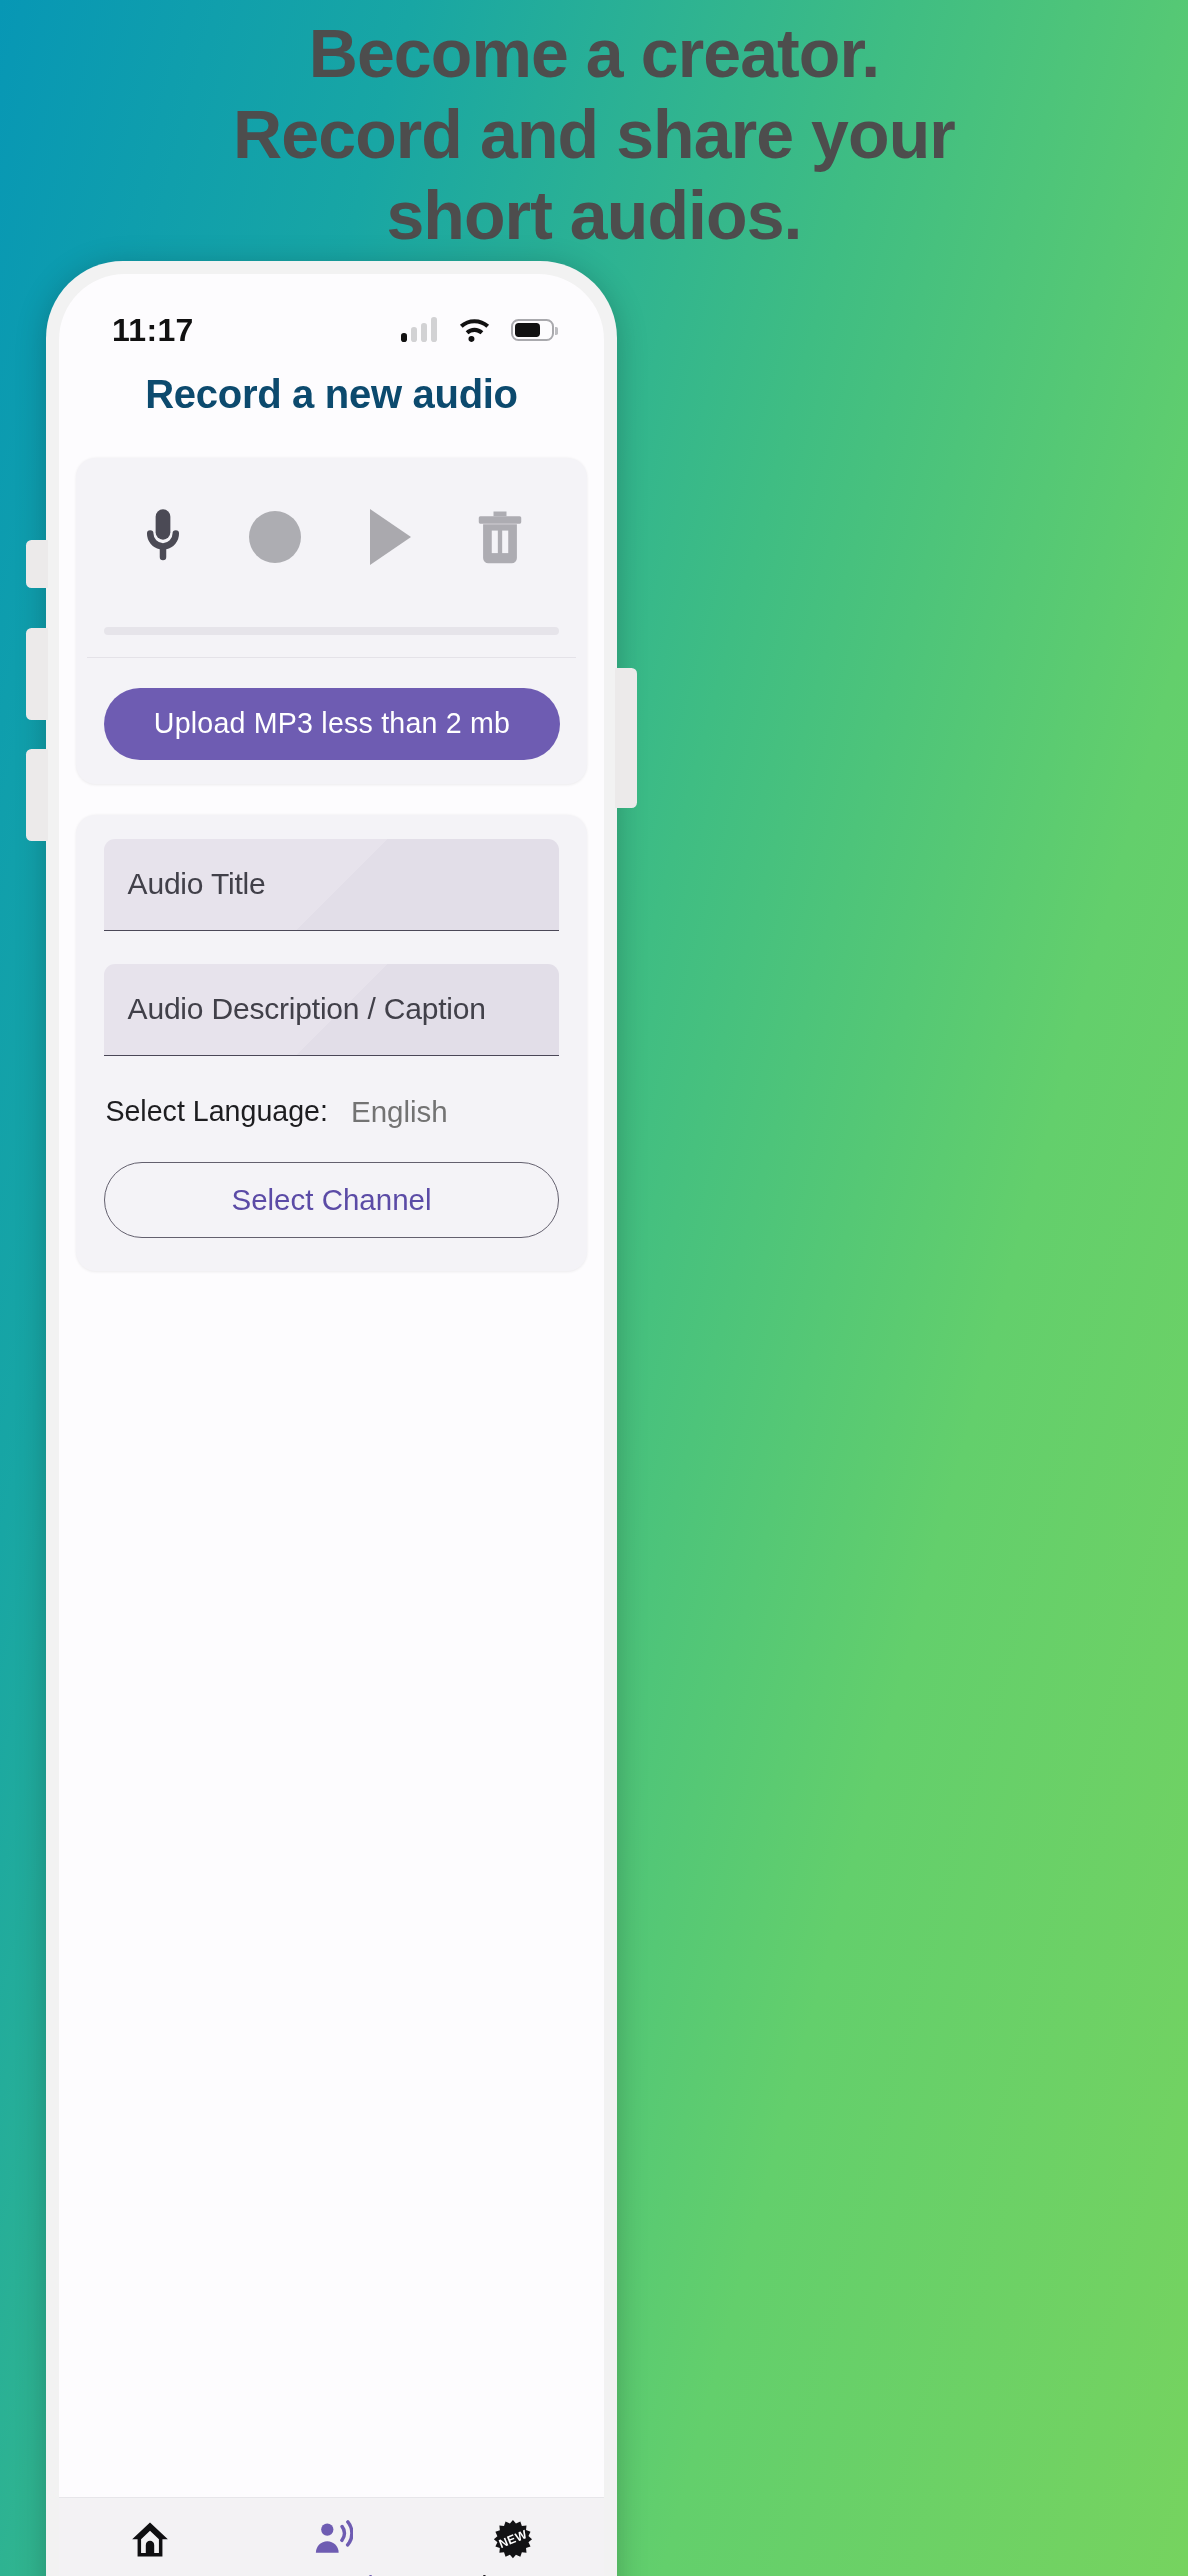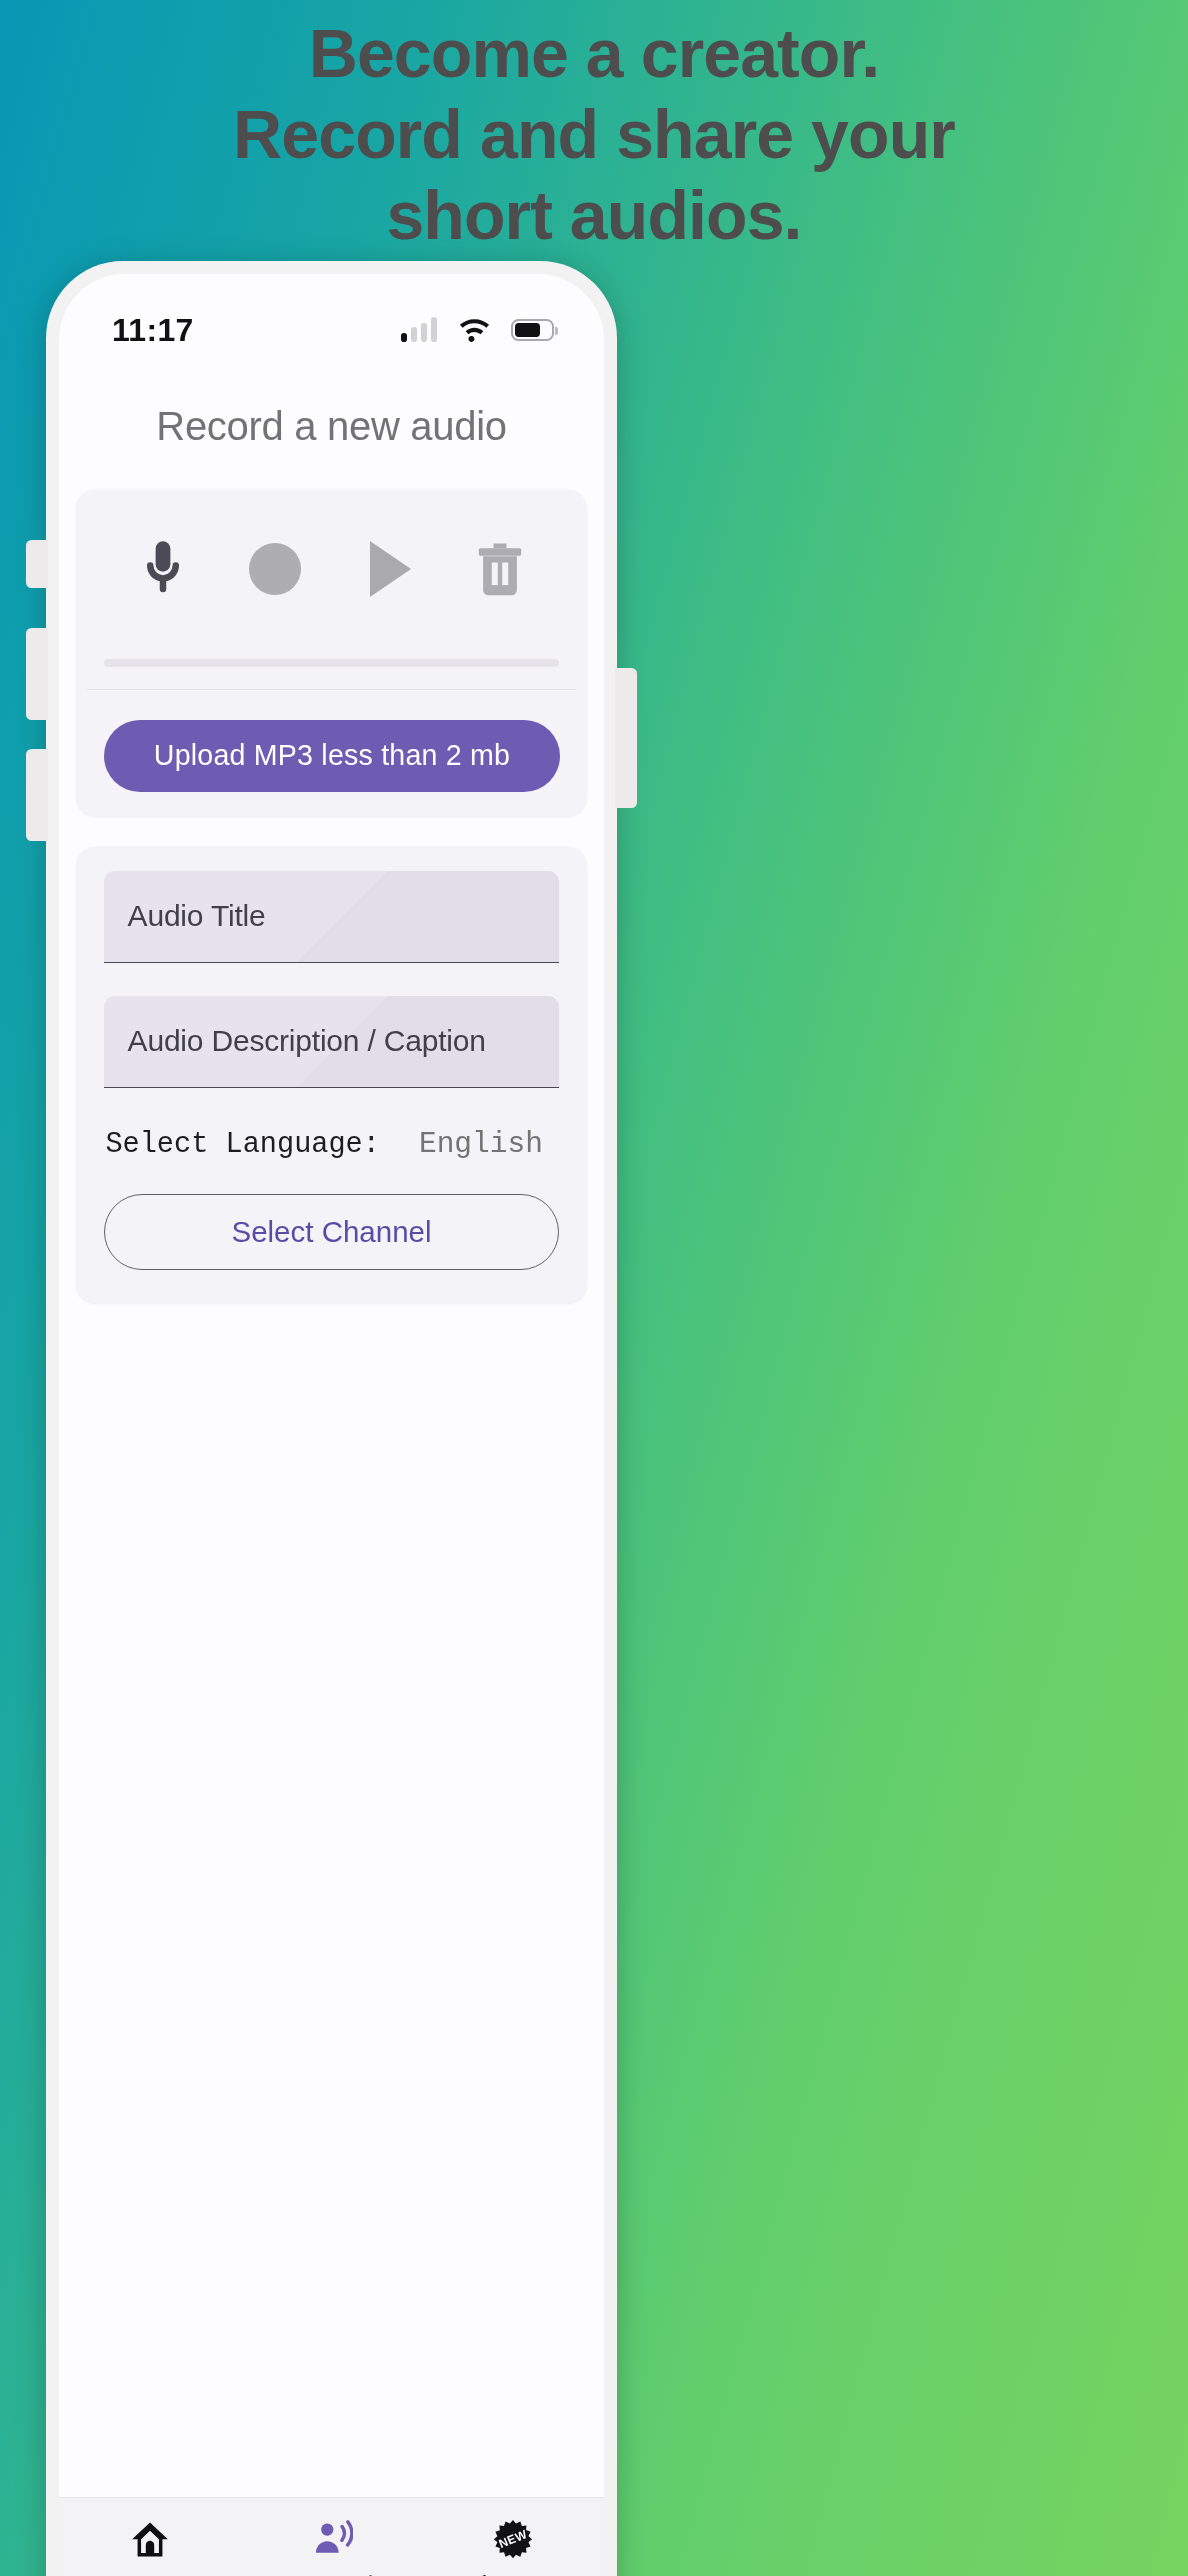--- a/index.html
+++ b/index.html
@@ -85,23 +85,23 @@
     content: ""; position: absolute; right: -6.4px; top: 6.4px;
     width: 3.7px; height: 7.4px; background: #bdbdc1; border-radius: 0 1.8px 1.8px 0;
   }
   .battery .fill { height: 100%; width: 72%; background: #111; border-radius: 3.7px; }
 
   
   .screen { padding: 0 0 0 0; }
   .page-title {
     text-align: center;
     font-size: 40px;
-    font-weight: normal;
-    color: #737373;
-    margin-top: 42px;
+    font-weight: bold;
+    color: #0c4a6e;
+    margin-top: 10px;
     letter-spacing: -0.3px;
   }
 
   .card {
     background: #f4f3f7;
     border-radius: 20px;
     margin: 0 16.6px;
     box-shadow: 0 0.9px 2.8px rgba(0,0,0,0.07);
   }
   .card-recorder { margin-top: 41px; padding: 20px 0 24px 0; }
@@ -169,25 +169,24 @@
   }
   .field + .field { margin-top: 33px; }
   .field-text {
     font-size: 30px;
     color: #414049;
     letter-spacing: -0.2px;
   }
 
   .lang-row {
     display: flex;
-    align-items: flex-end;
-    gap: 39px;
+    align-items: flex-start;
+    gap: 23px;
     margin-top: 39px;
     padding-left: 1.8px;
-    font-family: Liberation Mono, monospace;
   }
   .lang-label { font-size: 28.6px; color: #1d1d20; }
   .lang-value { font-size: 29.5px; color: #737373; }
 
   .channel-btn {
     display: block;
     width: 100%;
     margin-top: 33px;
     height: 76px;
     border-radius: 41px;

